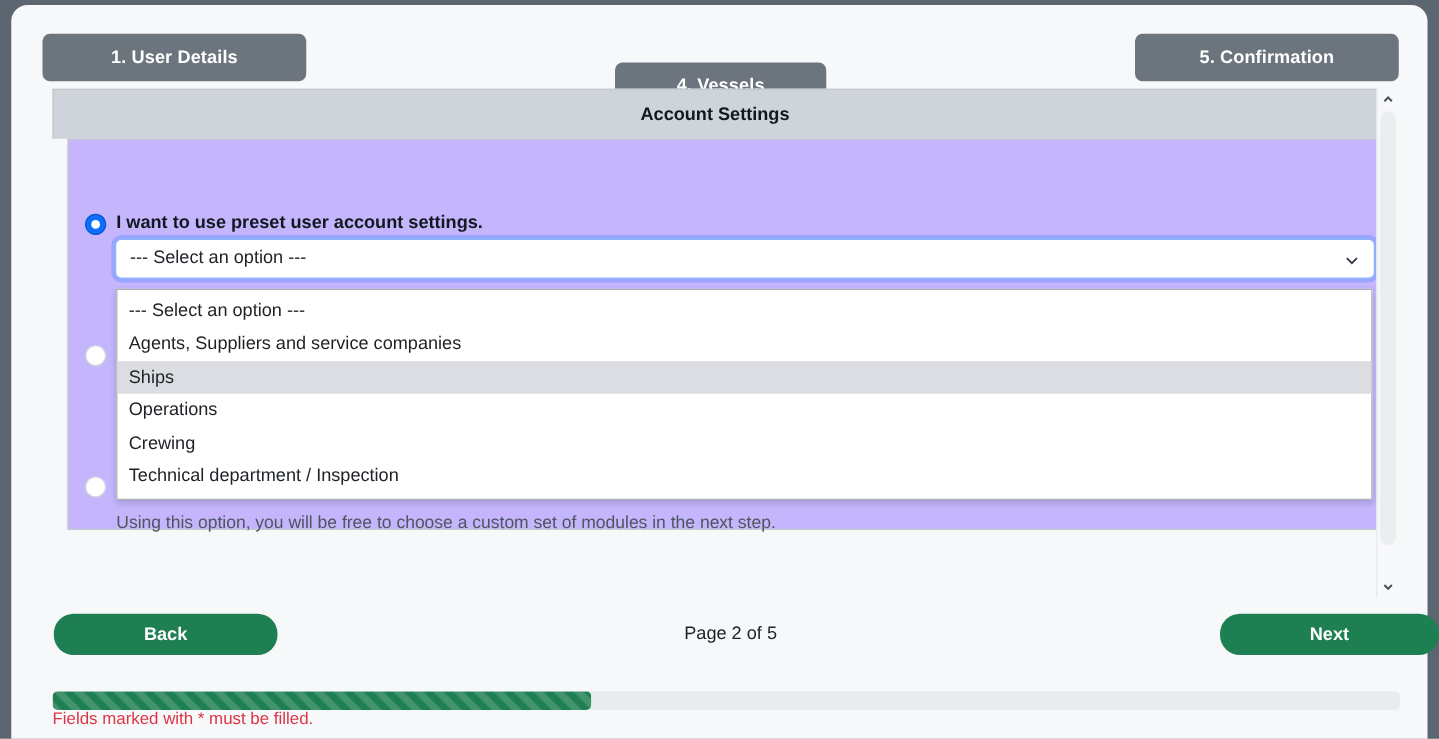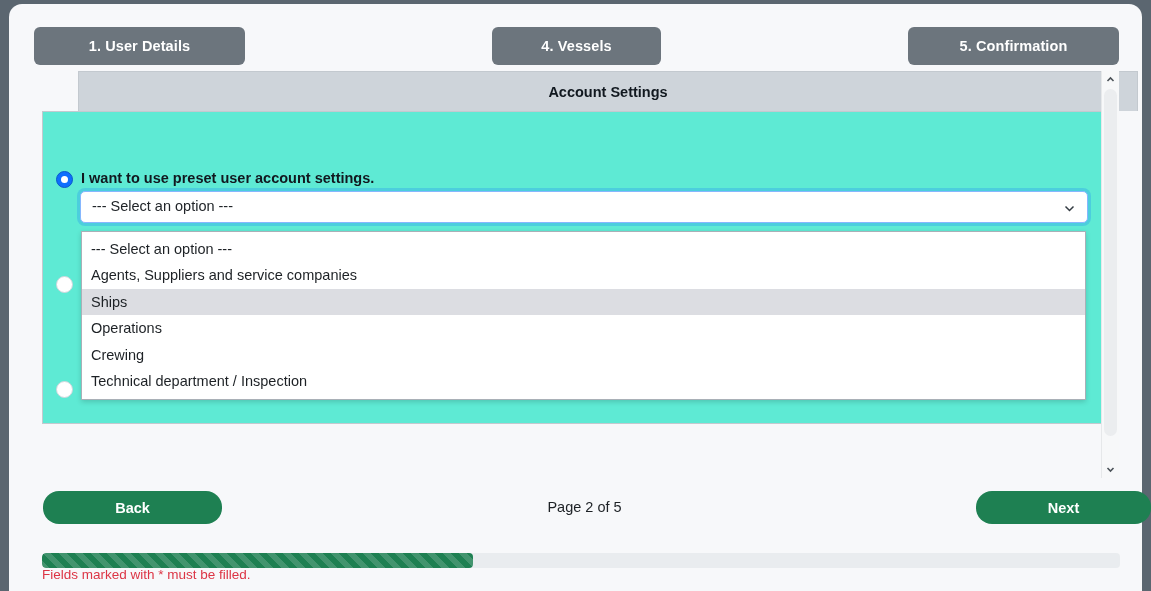--- a/index.html
+++ b/index.html
@@ -48,21 +48,21 @@
     align-items: center;
     justify-content: center;
     box-sizing: border-box;
     letter-spacing: 0.1px;
     cursor: pointer;
     user-select: none;
   }
   .tab.t0 { width: 211px; }
   .tab.t1 { width: 210px; background: #1e8052; }
   .tab.t2 { width: 212px; }
-  .tab.t3 { width: 169px; }
+  .tab.t3 { width: 169px; margin-top: 23px; }
   .tab.t4 { width: 211px; }
 
   
   .scroll-viewport {
     position: absolute;
     left: 33px;
     top: 67px;
     width: 1077px;
     height: 407px;
     background: #f7f8fa;
@@ -84,30 +84,29 @@
     background: #ced4da;
     border: 1px solid #c3c9cf;
     border-bottom: none;
     box-sizing: border-box;
     display: flex;
     align-items: center;
     justify-content: center;
     font-size: 14.5px;
     font-weight: bold;
     color: #11181f;
-    margin-left: 36px;
   }
 
   .panel-body {
     position: absolute;
-    left: 0;
+    left: 12px;
     top: 40px;
     width: 1060px;
     height: 313px;
-    background: #5eead4;
+    background: #c4b5fd;
     border: 1px solid #c3c9cf;
     box-sizing: border-box;
   }
 
   
   .option-row {
     position: absolute;
     left: 0;
     width: 100%;
     height: 22px;
@@ -349,20 +348,21 @@
 
         <div class="option-row row2">
           <span class="radio off"></span>
           <span class="option-label"></span>
         </div>
 
         <div class="option-row row3">
           <span class="radio off"></span>
           <span class="option-label">I want to create a customized user account.</span>
         </div>
+        <div class="option-help help3">Using this option, you will be free to choose a custom set of modules in the next step.</div>
 
         <div class="dropdown">
           <div class="dd-item">--- Select an option ---</div>
           <div class="dd-item">Agents, Suppliers and service companies</div>
           <div class="dd-item hl">Ships</div>
           <div class="dd-item">Operations</div>
           <div class="dd-item">Crewing</div>
           <div class="dd-item">Technical department / Inspection</div>
         </div>
 

